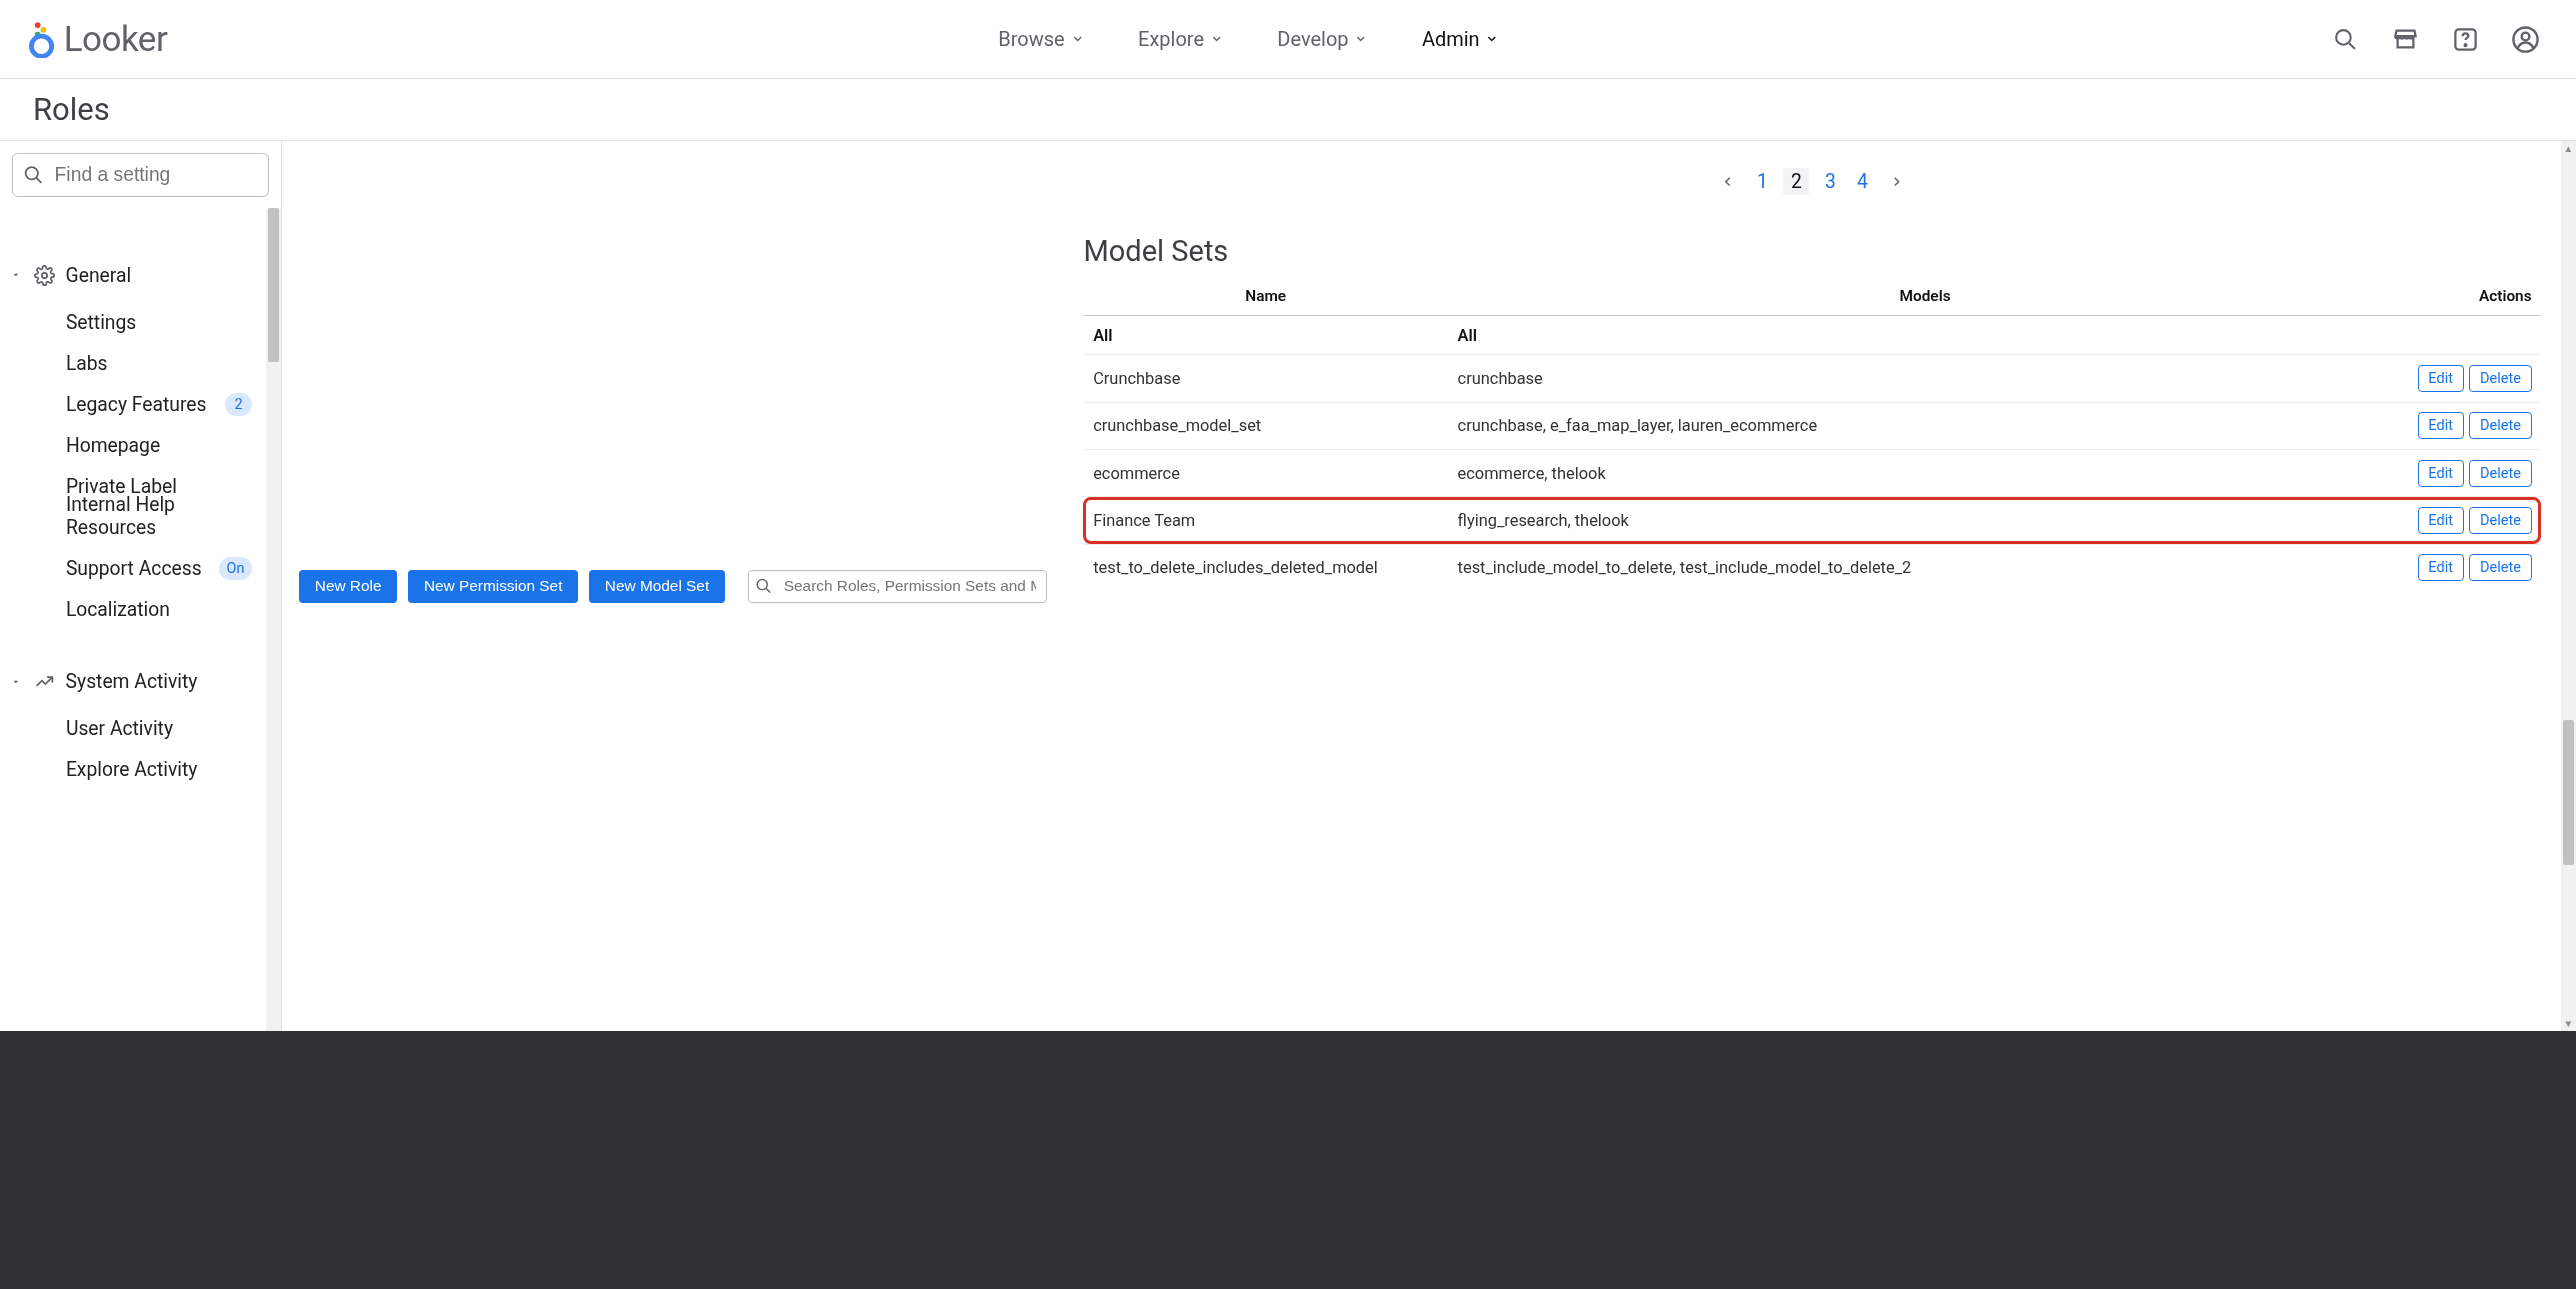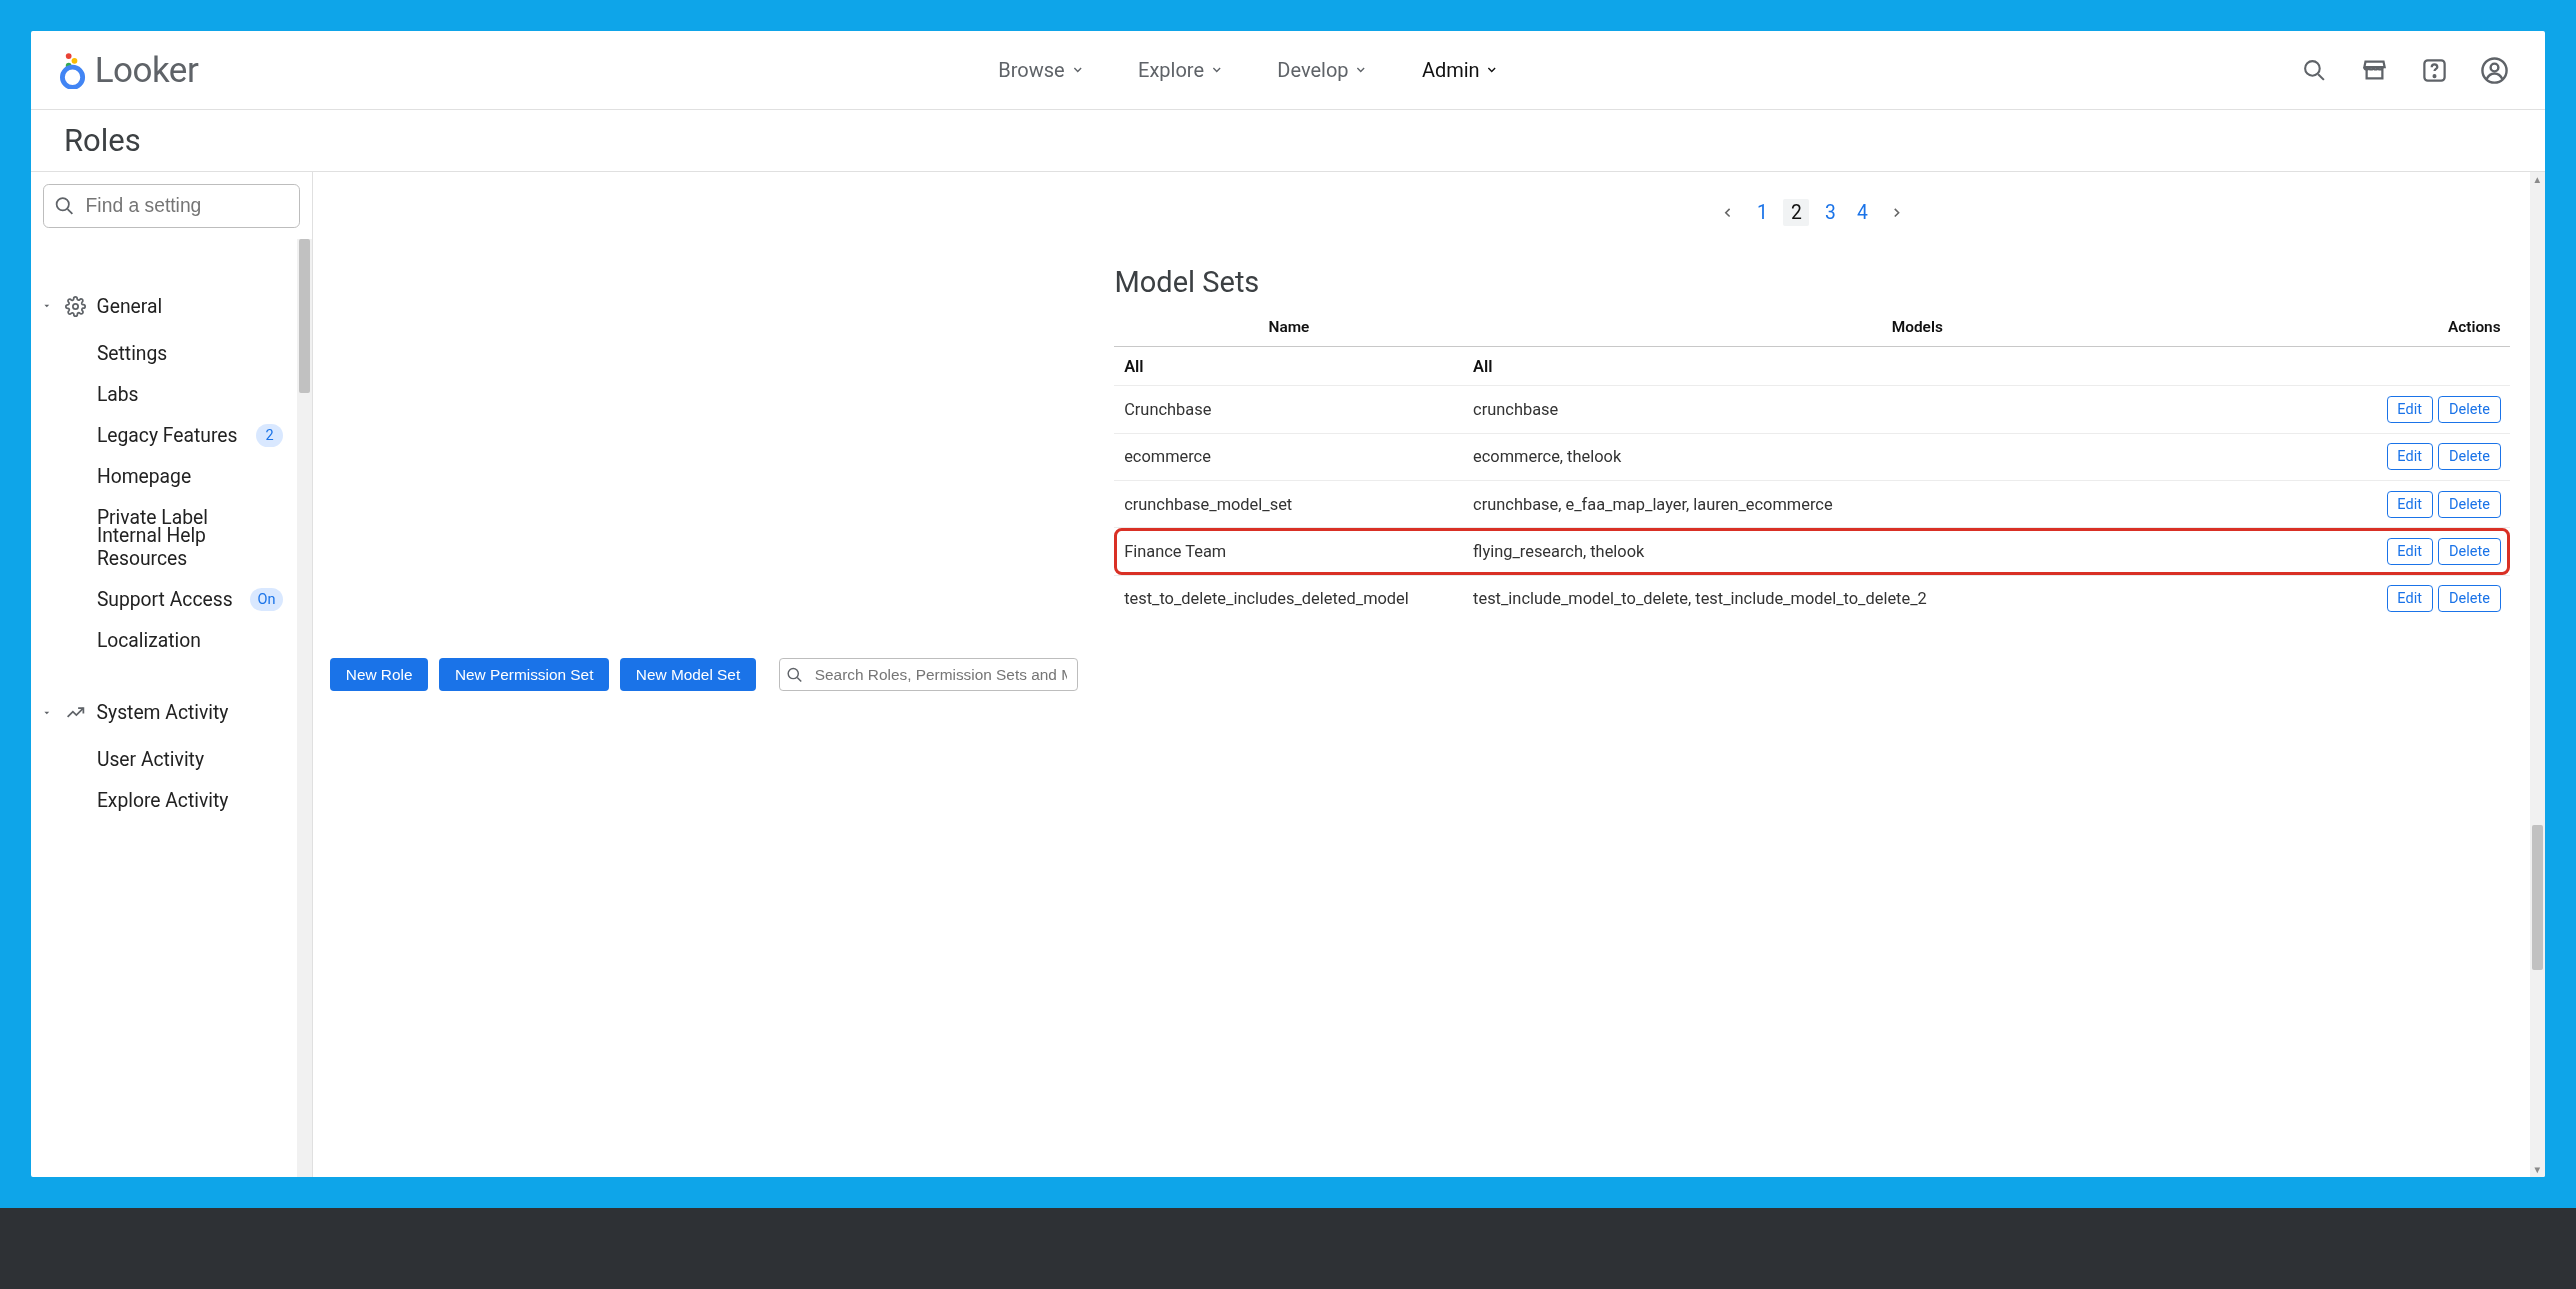--- a/index.html
+++ b/index.html
@@ -1,18 +1,18 @@
 <!DOCTYPE html>
 <html><head>
 <meta charset="utf-8">
 <style>
   * { box-sizing: border-box; }
   html, body { margin: 0; padding: 0; height: 100%; font-family: -apple-system, BlinkMacSystemFont, "Segoe UI", Roboto, Helvetica, Arial, sans-serif; }
   body { background: #2e3135; display: flex; align-items: stretch; justify-content: center; }
-  .outer { width: 2576px; height: 1208px; background: #0ea5e9; padding: 31px; flex-shrink: 0; }
+  .outer { width: 2576px; height: 1031px; background: #ffffff; flex-shrink: 0; }
   .window { width: 100%; height: 100%; background: #fff; display: flex; flex-direction: column; border-radius: 1.9px; overflow: hidden; position: relative; }
 
   
   .topnav { height: 79px; border-bottom: 1px solid #e0e0e0; display: flex; align-items: center; padding: 0 35px 0 29px; }
   .logo-wrap { display: flex; align-items: center; gap: 7.7px; }
   .brand { font-size: 35px; color: #5f6368; letter-spacing: -0.5px; }
   .topnav-center { flex: 1; display: flex; align-items: center; justify-content: center; gap: 54px; }
   .nav-link { display: flex; align-items: center; gap: 5.8px; font-size: 20px; color: #5f6368; cursor: pointer; }
   .nav-link.active { color: #111; }
   .chev { width: 13.5px; height: 13.5px; display: inline-flex; }
@@ -311,27 +311,27 @@
                     <td>All</td>
                     <td>All</td>
                     <td class="row-actions"></td>
                   </tr>
                   <tr>
                     <td>Crunchbase</td>
                     <td>crunchbase</td>
                     <td class="row-actions"><span class="btn-outline">Edit</span><span class="btn-outline">Delete</span></td>
                   </tr>
                   <tr>
+                    <td>crunchbase_model_set</td>
+                    <td>crunchbase, e_faa_map_layer, lauren_ecommerce</td>
+                    <td class="row-actions"><span class="btn-outline">Edit</span><span class="btn-outline">Delete</span></td>
+                  </tr>
+                  <tr>
                     <td>ecommerce</td>
                     <td>ecommerce, thelook</td>
-                    <td class="row-actions"><span class="btn-outline">Edit</span><span class="btn-outline">Delete</span></td>
-                  </tr>
-                  <tr>
-                    <td>crunchbase_model_set</td>
-                    <td>crunchbase, e_faa_map_layer, lauren_ecommerce</td>
                     <td class="row-actions"><span class="btn-outline">Edit</span><span class="btn-outline">Delete</span></td>
                   </tr>
                   <tr class="hl">
                     <td>Finance Team</td>
                     <td>flying_research, thelook</td>
                     <td class="row-actions"><span class="btn-outline">Edit</span><span class="btn-outline">Delete</span></td>
                   </tr>
                   <tr>
                     <td>test_to_delete_includes_deleted_model</td>
                     <td>test_include_model_to_delete, test_include_model_to_delete_2</td>

